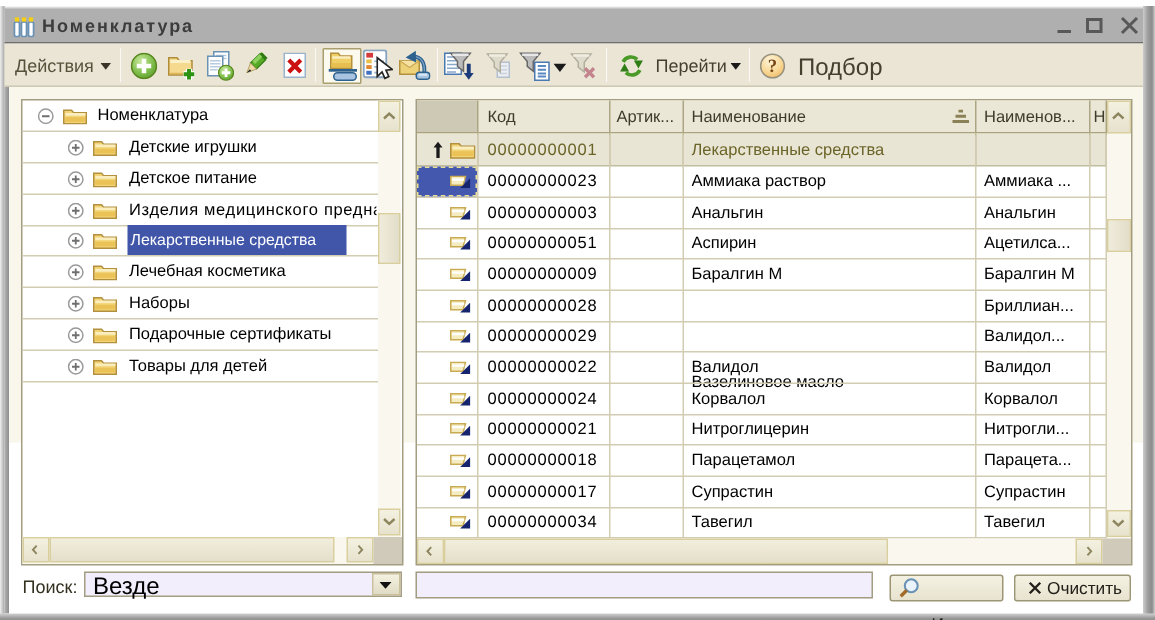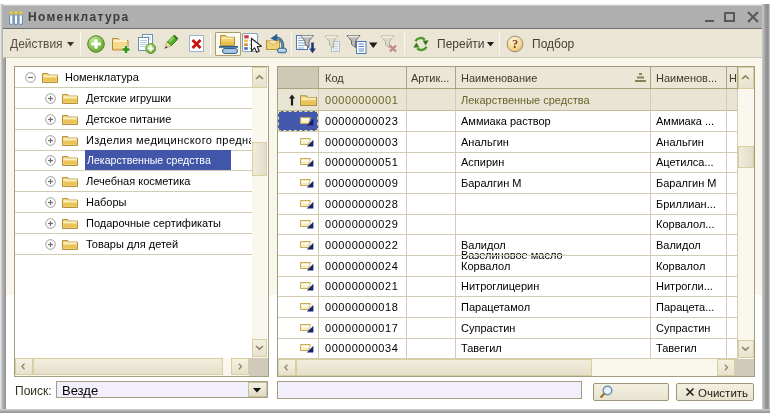--- a/index.html
+++ b/index.html
@@ -162,21 +162,21 @@
 <defs>
         <radialGradient id="hg" cx="0.4" cy="0.28" r="0.95">
 <stop offset="0" stop-color="#fdf4da"></stop>
           <stop offset="0.5" stop-color="#f8d896"></stop>
           <stop offset="1" stop-color="#eda94e"></stop>
         </radialGradient>
       </defs>
 <circle cx="9" cy="9" r="7.9" fill="url(#hg)" stroke="#97917f" stroke-width="1"></circle>
 <text x="9" y="13.2" font-size="12.5" font-weight="bold" fill="#7a4716" text-anchor="middle" font-family="Liberation Serif">?</text>
 </svg>
-<div class="abs" style="left:532px;top:33px;font-size:12px;color:#453f2d;">Подбор</div>
+<div class="abs" style="left:532px;top:33px;font-size:16px;color:#453f2d;">Подбор</div>
 <div class="abs" style="left:14px;top:62px;width:255px;height:311px;background:#ffffff;border:1px solid #a39d82;"></div>
 <div class="abs" style="left:15px;top:83px;width:237px;height:1px;background:#d2cdb2;"></div>
 <svg class="abs" style="left:25px;top:68px;" width="11" height="11" viewBox="0 0 11 11">
 <circle cx="5.5" cy="5.5" r="4.8" fill="#ffffff" stroke="#9a9a9a"></circle>
 <path d="M3,5.5 h5" stroke="#6f6f6f" stroke-width="1.2"></path>
     </svg>
 <svg class="abs" style="left:42px;top:67px;" width="16" height="12" viewBox="0 0 16 12">
 <path d="M0.5,2.5 h5.2 l1.4,1.6 h8.4 v7.4 h-15 z" fill="#f2d476" stroke="#b2903e"></path>
 <path d="M1.5,5.2 h13.5" stroke="#faeebe" stroke-width="1.8"></path>
 <path d="M1.5,7.2 h13 v3 h-13 z" fill="#eac255" stroke="none"></path>
@@ -295,21 +295,21 @@
       <path d="M8.2,3.5 L5,7 8.2,10.5" stroke="#8d855e" stroke-width="1.6" fill="none"></path>
     </svg>
 <div class="abs" style="left:231px;top:354px;width:18px;height:17px;background:linear-gradient(#f4f1e1,#e6e2cd);border:1px solid #d9cf9e;"></div>
 <svg class="abs" style="left:232px;top:357px;" width="15" height="11" viewBox="0 0 14 14">
       <path d="M6.3,3.5 L9.5,7 6.3,10.5" stroke="#8d855e" stroke-width="1.6" fill="none"></path>
     </svg>
 <div class="abs" style="left:33px;top:354px;width:190px;height:17px;background:linear-gradient(#f2eedd,#e4dfca);border:1px solid #d9cf9e;"></div>
 <div class="abs" style="left:249px;top:354px;width:19px;height:18px;background:#cfcaba;"></div>
 <div class="abs" style="left:15px;top:380px;font-size:12px;color:#33301f;">Поиск:</div>
 <div class="abs" style="left:56px;top:377px;width:212px;height:17px;background:#f3eefc;border:1px solid #a39d82;"></div>
-<div class="abs" style="left:62px;top:379px;font-size:13px;color:#000;">Везде</div>
+<div class="abs" style="left:62px;top:379px;font-size:16px;color:#000;">Везде</div>
 <div class="abs" style="left:248px;top:378px;width:19px;height:15px;background:linear-gradient(#f4f1e1,#e0dbc4);border:1px solid #c9c09a;"></div>
 <svg class="abs" style="left:253px;top:384px;" width="9" height="5">
       <path d="M0,0 h8 l-4,4.5 z" fill="#111"></path>
     </svg>
 <div class="abs" style="left:277px;top:62px;width:478px;height:311px;background:#ffffff;border:1px solid #a39d82;"></div>
 <div class="abs" style="left:278px;top:63px;width:476px;height:22px;background:#ebe7d6;border-bottom:1px solid #a9a37b;"></div>
 <div class="abs" style="left:278px;top:63px;width:40px;height:21px;background:#cdc9b4;"></div>
 <div class="abs" style="left:318px;top:63px;width:1px;height:22px;background:#aba581;"></div>
 <div class="abs" style="left:406px;top:63px;width:1px;height:22px;background:#aba581;"></div>
 <div class="abs" style="left:455px;top:63px;width:1px;height:22px;background:#aba581;"></div>
@@ -390,21 +390,21 @@
 <div class="t11 abs" style="left:325px;top:194px;letter-spacing:0.55px;">00000000028</div>
 <div class="t11 abs" style="left:656px;top:194px;max-width:68px;overflow:hidden;">Бриллиан...</div>
 <div class="abs" style="left:278px;top:230px;width:476px;height:1px;background:#d2cdb2;"></div>
 <svg class="abs" style="left:300px;top:216px;" width="14" height="9" viewBox="0 0 14 9">
 <path d="M0.5,0.5 h9.8 l-1.6,6 h-8.2 z" fill="#f6ecc2" stroke="#c9ab54" stroke-width="1"></path>
 <path d="M1.3,2.7 h8.2" stroke="#ffffff" stroke-width="1.5"></path>
 <path d="M6.8,8.4 h6.6 v-6.6 z" fill="#16246e"></path>
 </svg>
 <div class="t11 abs" style="left:325px;top:214px;letter-spacing:0.55px;">00000000029</div>
 <div class="t11 abs" style="left:461px;top:214px;max-width:186px;overflow:hidden;margin-top:31px;">Вазелиновое масло</div>
-<div class="t11 abs" style="left:656px;top:214px;max-width:68px;overflow:hidden;">Корвалол...</div>
+<div class="t11 abs" style="left:656px;top:214px;max-width:68px;overflow:hidden;">Валидол...</div>
 <div class="abs" style="left:278px;top:251px;width:476px;height:1px;background:#d2cdb2;"></div>
 <svg class="abs" style="left:300px;top:237px;" width="14" height="9" viewBox="0 0 14 9">
 <path d="M0.5,0.5 h9.8 l-1.6,6 h-8.2 z" fill="#f6ecc2" stroke="#c9ab54" stroke-width="1"></path>
 <path d="M1.3,2.7 h8.2" stroke="#ffffff" stroke-width="1.5"></path>
 <path d="M6.8,8.4 h6.6 v-6.6 z" fill="#16246e"></path>
 </svg>
 <div class="t11 abs" style="left:325px;top:235px;letter-spacing:0.55px;">00000000022</div>
 <div class="t11 abs" style="left:461px;top:235px;max-width:186px;overflow:hidden;">Валидол</div>
 <div class="t11 abs" style="left:656px;top:235px;max-width:68px;overflow:hidden;">Валидол</div>
 <div class="abs" style="left:278px;top:272px;width:476px;height:1px;background:#d2cdb2;"></div>

